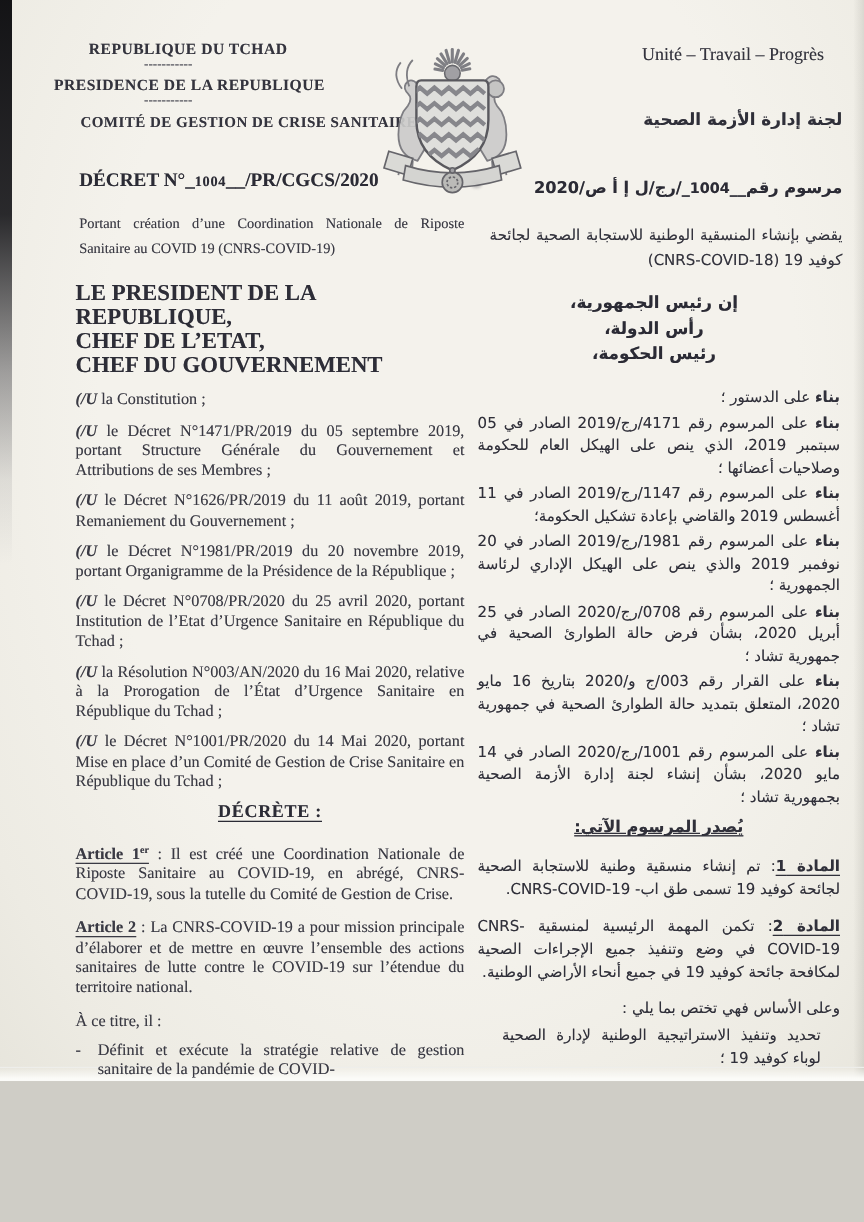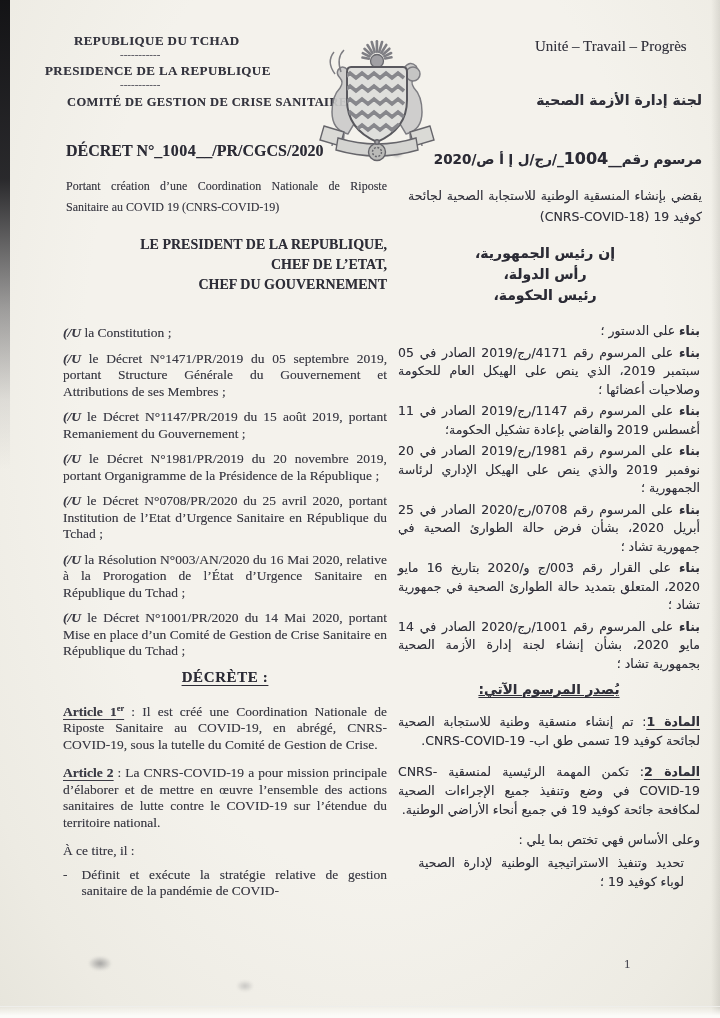--- a/index.html
+++ b/index.html
@@ -1,17 +1,17 @@
 <!DOCTYPE html>
 <html lang="fr"><head>
 <meta charset="utf-8">
 <style>
   html,body{margin:0;padding:0;background:#cfcdc6;}
   .scan{
-    position:relative;width:720px;height:1018px;overflow:hidden;
+    position:relative;width:720px;height:901px;overflow:hidden;
     background:
       radial-gradient(ellipse at 52% 38%, #f4f2ec 55%, #edebe3 85%, #e7e5dc 100%);
     font-family:"Liberation Serif", serif;
     color:#3a3a44;
   }
   .abs{position:absolute;}
   
   .edge-left{left:0;top:0;width:10px;height:470px;
     background:linear-gradient(to bottom, rgba(6,6,9,.94) 0%, rgba(14,14,18,.88) 38%, rgba(45,45,52,.42) 66%, rgba(80,80,88,.12) 85%, transparent 100%);}
   .edge-right{right:0;top:0;width:9px;height:100%;
@@ -23,26 +23,26 @@
   .sm2{left:236px;top:980px;width:18px;height:12px;background:radial-gradient(rgba(120,120,125,.35), transparent 70%);}
   .sm3{left:391px;top:148px;width:12px;height:10px;background:radial-gradient(rgba(70,70,80,.55), transparent 72%);}
   
   .h-fr{font-size:13px;font-weight:600;letter-spacing:.4px;color:#34343e;white-space:nowrap;}
   .dashes{font-size:11px;letter-spacing:0;color:#50505a;white-space:nowrap;}
   .motto{font-size:15px;color:#33333d;white-space:nowrap;margin-left:27px;}
   .ar{font-family:"DejaVu Sans", sans-serif;direction:rtl;}
   .committee-ar{font-size:14px;font-weight:600;color:#2f2f39;white-space:nowrap;}
   
   .decree-fr{font-size:16px;font-weight:700;color:#2b2b35;white-space:nowrap;}
-  .decree-fr .num,.decree-ar .num{font-size:16px;font-weight:700;letter-spacing:.5px;}
+  .decree-fr .num,.decree-ar .num{font-size:12px;font-weight:700;letter-spacing:.5px;}
   .decree-ar{font-size:13.5px;font-weight:700;color:#2b2b35;white-space:nowrap;}
   .subject-fr{width:321px;font-size:12px;line-height:21px;text-align:justify;color:#3a3a44;}
   .subject-ar{width:294px;font-size:12.5px;line-height:21px;text-align:justify;color:#34343e;}
   
-  .pres-fr{width:324px;text-align:right;font-weight:700;font-size:14px;line-height:20px;color:#2d2d37;}
+  .pres-fr{width:324px;text-align:left;font-weight:700;font-size:19px;line-height:20px;color:#2d2d37;}
   .pres-ar{width:250px;text-align:center;font-weight:700;font-size:14px;line-height:21px;color:#2b2b35;}
   
   .col-fr{left:63px;top:325px;width:324px;font-size:13.5px;line-height:16.5px;}
   .col-fr p{margin:0 0 9px 0;text-align:justify;}
   .vu-lead{font-style:italic;font-weight:700;}
   .decrete{margin:7px 0 15px 0 !important;text-align:center !important;font-weight:700;font-size:15px;letter-spacing:.6px;color:#2b2b35;}
   .u{text-decoration:underline;text-underline-offset:2.5px;}
   .art-lead{font-weight:700;text-decoration:underline;text-underline-offset:2.5px;}
   .art-lead sup{font-size:.62em;}
   .art-p{margin-bottom:12px !important;}
@@ -151,21 +151,21 @@
   </div>
   <div class="abs ar pres-ar" style="left:420px;top:243px;">
     <div>إن رئيس الجمهورية،</div>
     <div>رأس الدولة،</div>
     <div>رئيس الحكومة،</div>
   </div>
 
   <div class="abs col-fr">
     <p><span class="vu-lead">(/U</span> <span>la Constitution ;</span></p>
     <p><span class="vu-lead">(/U</span> <span>le Décret N°1471/PR/2019 du 05 septembre 2019, portant Structure Générale du Gouvernement et Attributions de ses Membres ;</span></p>
-    <p><span class="vu-lead">(/U</span> <span>le Décret N°1147/PR/2019 du 15 août 2019, portant Remaniement du Gouvernement ;</span></p>
+    <p><span class="vu-lead">(/U</span> <span>le Décret N°1626/PR/2019 du 11 août 2019, portant Remaniement du Gouvernement ;</span></p>
     <p><span class="vu-lead">(/U</span> <span>le Décret N°1981/PR/2019 du 20 novembre 2019, portant Organigramme de la Présidence de la République ;</span></p>
     <p><span class="vu-lead">(/U</span> <span>le Décret N°0708/PR/2020 du 25 avril 2020, portant Institution de l’Etat d’Urgence Sanitaire en République du Tchad ;</span></p>
     <p><span class="vu-lead">(/U</span> <span>la Résolution N°003/AN/2020 du 16 Mai 2020, relative à la Prorogation de l’État d’Urgence Sanitaire en République du Tchad ;</span></p>
     <p><span class="vu-lead">(/U</span> <span>le Décret N°1001/PR/2020 du 14 Mai 2020, portant Mise en place d’un Comité de Gestion de Crise Sanitaire en République du Tchad ;</span></p>
 
     <p class="decrete"><span class="u">DÉCRÈTE :</span></p>
 
     <p class="art-p"><span class="art-lead"><span>Article 1</span><sup>er</sup></span><span> : Il est créé une Coordination Nationale de Riposte Sanitaire au COVID-19, en abrégé, CNRS-COVID-19, sous la tutelle du Comité de Gestion de Crise.</span></p>
     <p class="art-p"><span class="art-lead"><span>Article 2</span></span><span> : La CNRS-COVID-19 a pour mission principale d’élaborer et de mettre en œuvre l’ensemble des actions sanitaires de lutte contre le COVID-19 sur l’étendue du territoire national.</span></p>
 

